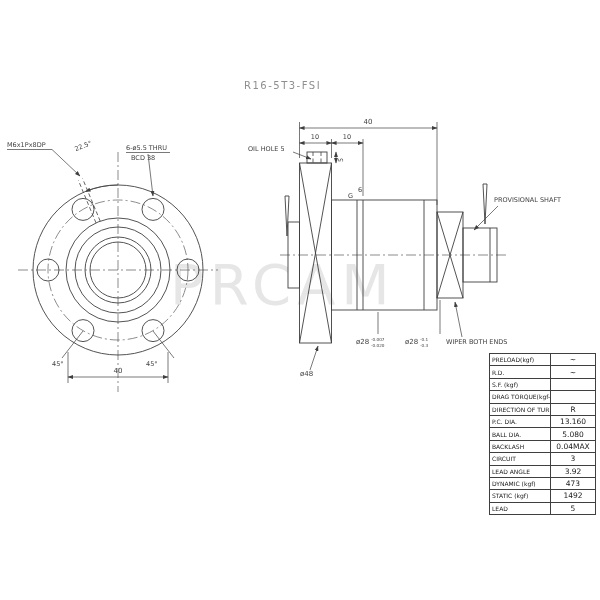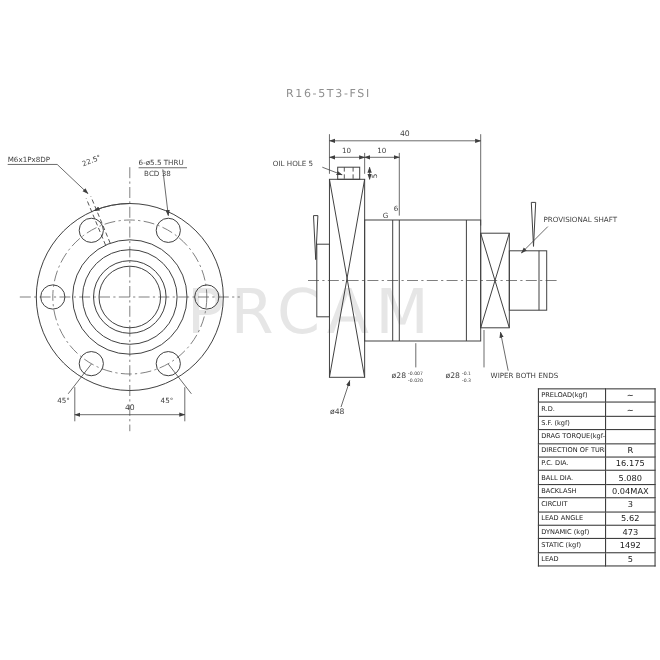--- a/index.html
+++ b/index.html
@@ -1,20 +1,20 @@
 <!DOCTYPE html>
 <html><head>
 <meta charset="utf-8">
 <style>
   html,body{margin:0;padding:0;background:#fff;}
   .canvas{position:relative;width:600px;height:600px;background:#fff;overflow:hidden;
           font-family:"DejaVu Sans",sans-serif;}
   .watermark{position:absolute;left:170px;top:252px;font-size:56px;letter-spacing:6px;
              color:#e6e6e6;z-index:0;user-select:none;}
-  .title{position:absolute;left:260px;top:80px;font-size:10px;color:#8f8f8f;
+  .title{position:absolute;left:244px;top:80px;font-size:10px;color:#8f8f8f;
          letter-spacing:1.5px;z-index:2;}
   svg.drawing{position:absolute;left:0;top:0;z-index:1;}
   svg text{fill:#3f3f3f;stroke:none;font-size:6.5px;font-family:"DejaVu Sans",sans-serif;}
   svg .t7{font-size:7px;}
   svg .t45{font-size:4.2px;}
   svg .mid{text-anchor:middle;}
   svg .cl{stroke-dasharray:10 3 2 3;stroke-width:0.7;stroke:#5a5a5a;}
   svg .dash{stroke-dasharray:4 2.5;stroke-width:0.8;}
   svg .dim{stroke-width:0.7;}
   .spec-table{position:absolute;left:489px;top:353px;z-index:2;border-collapse:collapse;
@@ -166,37 +166,37 @@
       <tr>
         <td class="lbl">DRAG TORQUE(kgf-cm)</td>
         <td class="val"></td>
       </tr>
       <tr>
         <td class="lbl">DIRECTION OF TURN</td>
         <td class="val">R</td>
       </tr>
       <tr>
         <td class="lbl">P.C. DIA.</td>
-        <td class="val">16.175</td>
+        <td class="val">13.160</td>
       </tr>
       <tr>
         <td class="lbl">BALL DIA.</td>
         <td class="val">5.080</td>
       </tr>
       <tr>
         <td class="lbl">BACKLASH</td>
         <td class="val">0.04MAX</td>
       </tr>
       <tr>
         <td class="lbl">CIRCUIT</td>
         <td class="val">3</td>
       </tr>
       <tr>
         <td class="lbl">LEAD ANGLE</td>
-        <td class="val">5.62</td>
+        <td class="val">3.92</td>
       </tr>
       <tr>
         <td class="lbl">DYNAMIC   (kgf)</td>
         <td class="val">473</td>
       </tr>
       <tr>
         <td class="lbl">STATIC    (kgf)</td>
         <td class="val">1492</td>
       </tr>
       <tr>

